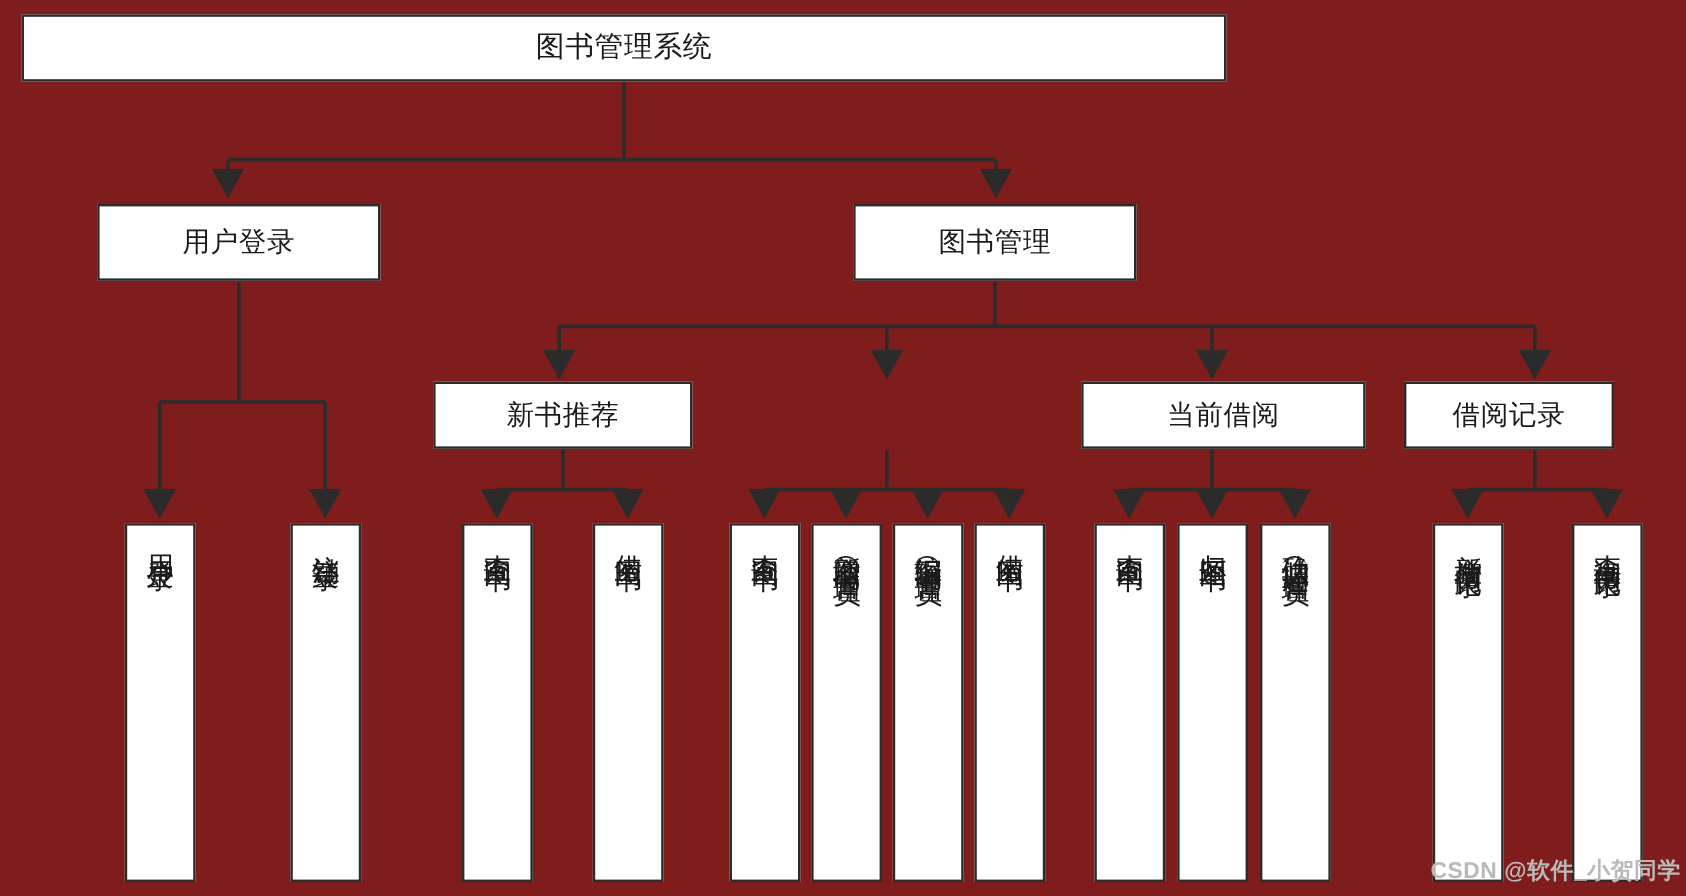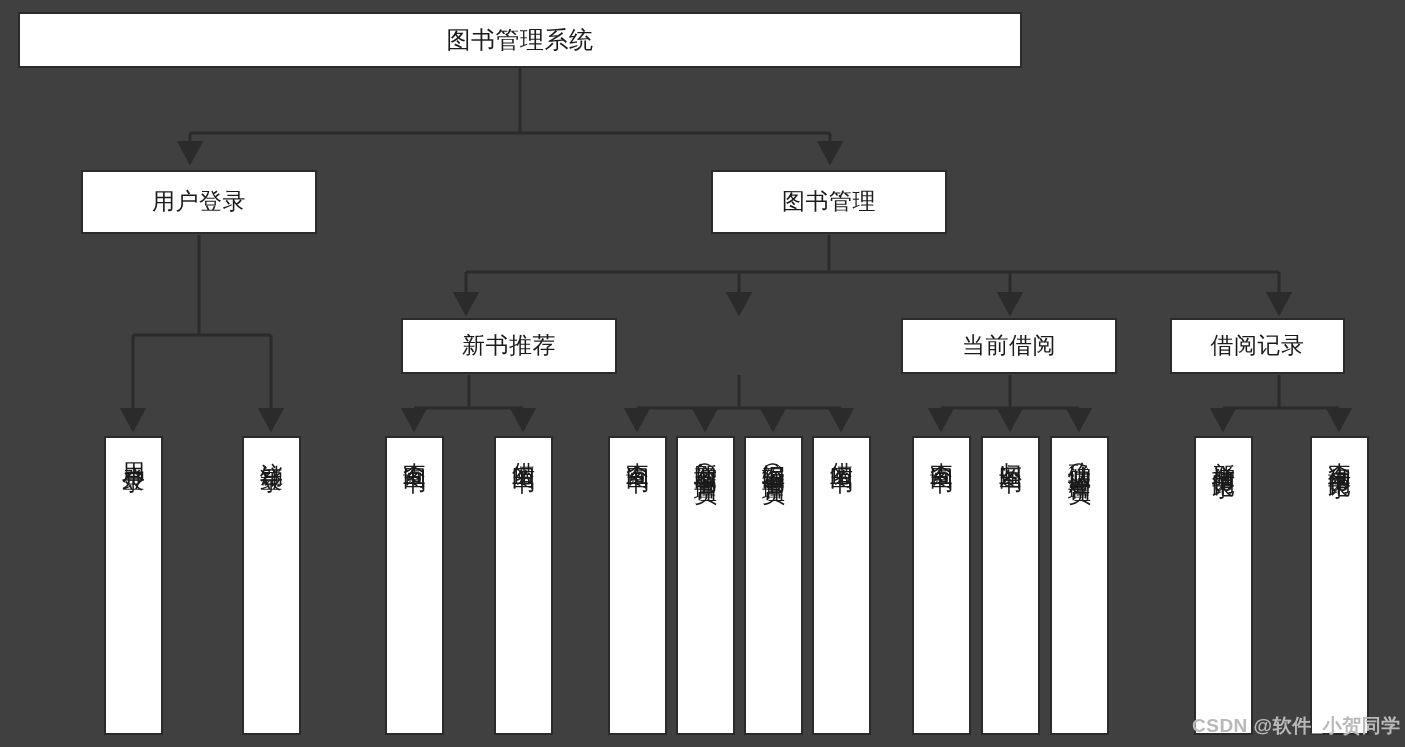--- a/index.html
+++ b/index.html
@@ -7,21 +7,21 @@
     padding: 0;
     background: #ffffff;
   }
   body {
     font-family: "Liberation Sans", "DejaVu Sans", sans-serif;
   }
   #canvas {
     position: relative;
     width: 1405px;
     height: 747px;
-    background: #404040;
+    background: #7f1d1d;
     overflow: hidden;
   }
   #wires {
     position: absolute;
     left: 0;
     top: 0;
     width: 1405px;
     height: 747px;
     pointer-events: none;
   }
@@ -125,24 +125,24 @@
     <span class="label">图书管理系统</span>
   </div>
 
   <div class="node horizontal" style="left:81px; top:170px; width:236px; height:64px;">
     <span class="label">用户登录</span>
   </div>
   <div class="node horizontal" style="left:711px; top:170px; width:236px; height:64px;">
     <span class="label">图书管理</span>
   </div>
 
-  <div class="node horizontal" style="left:361px; top:318px; width:216px; height:56px;margin-left:40px;">
+  <div class="node horizontal" style="left:361px; top:318px; width:216px; height:56px;">
     <span class="label">新书推荐</span>
   </div>
-  <div class="node horizontal" style="left:901px; top:318px; width:216px; height:56px;">
+  <div class="node horizontal" style="left:901px; top:318px; width:237px; height:56px;">
     <span class="label">当前借阅</span>
   </div>
   <div class="node horizontal" style="left:1170px; top:318px; width:175px; height:56px;">
     <span class="label">借阅记录</span>
   </div>
 
   <div class="node vertical" style="left:104px; top:436px; width:59px; height:299px;">
     <span class="label">用户登录</span>
   </div>
   <div class="node vertical" style="left:242px; top:436px; width:59px; height:299px;">

